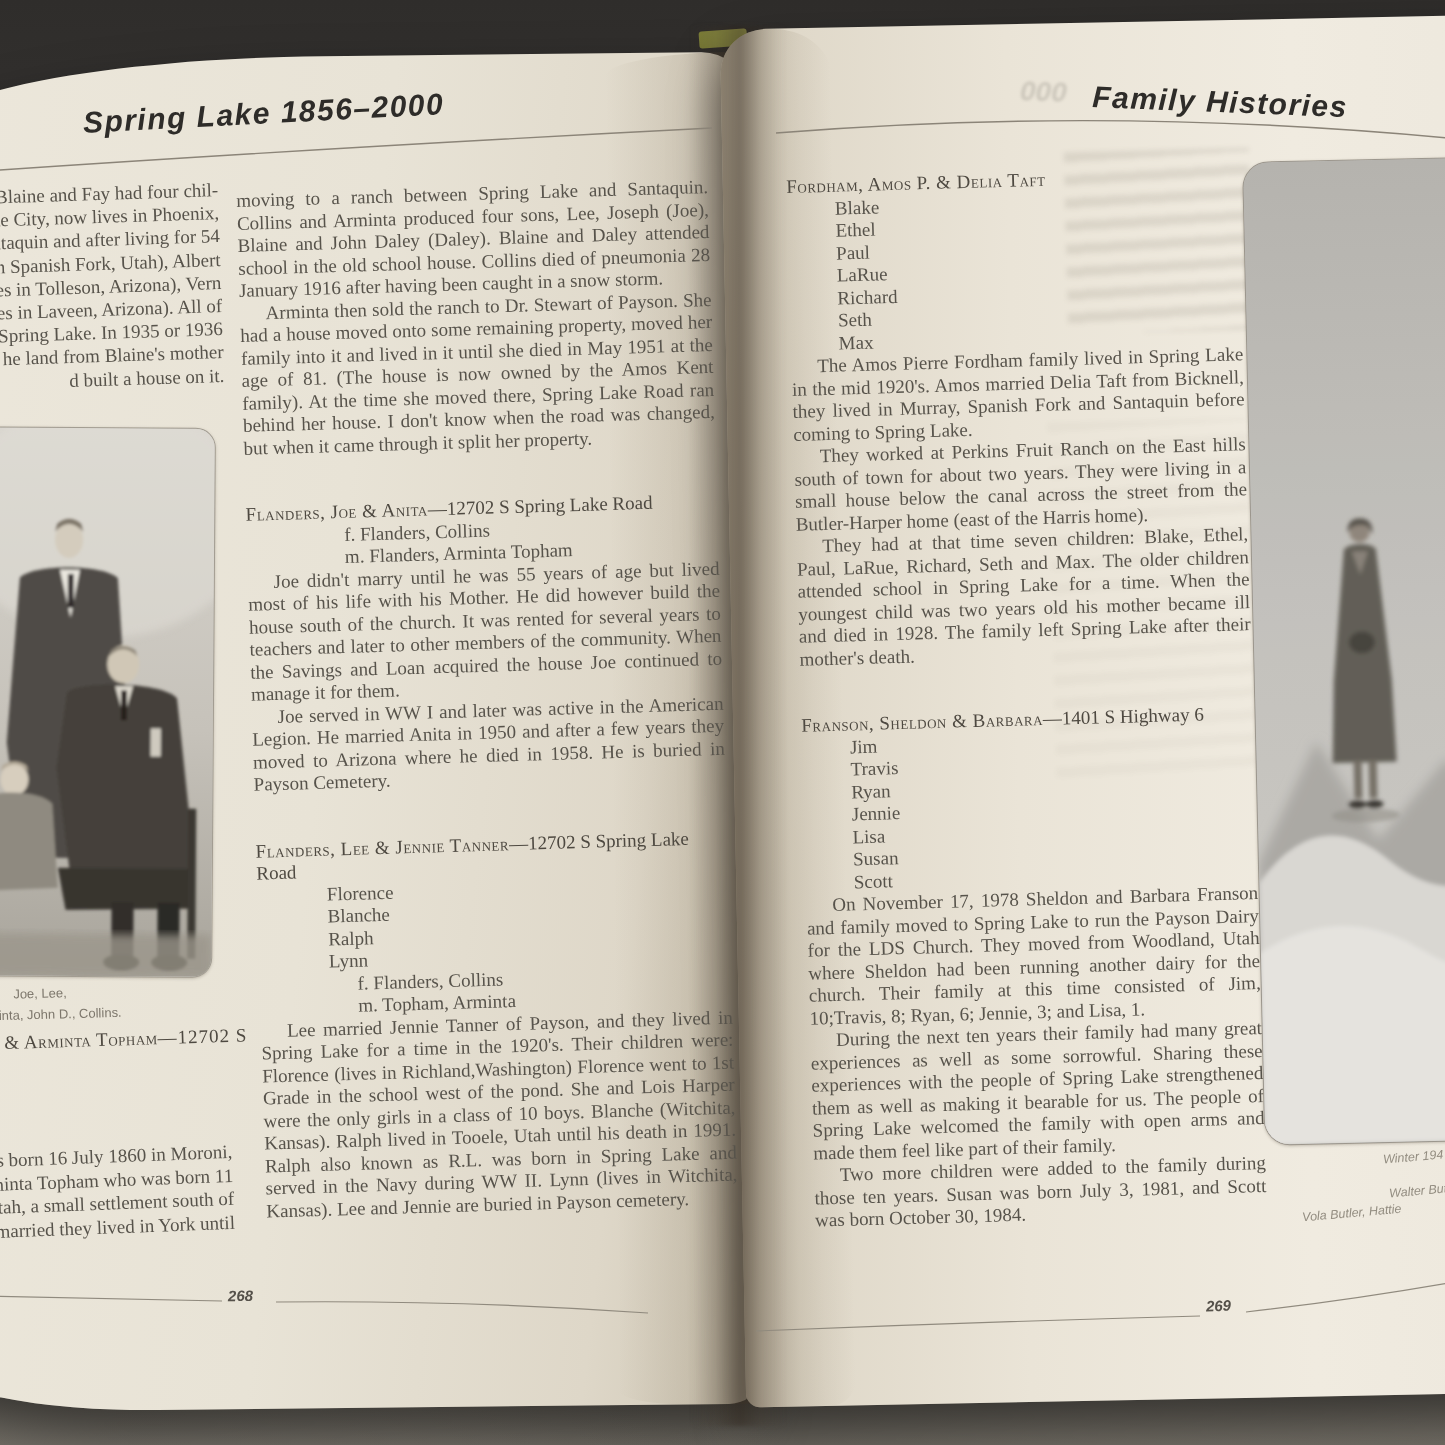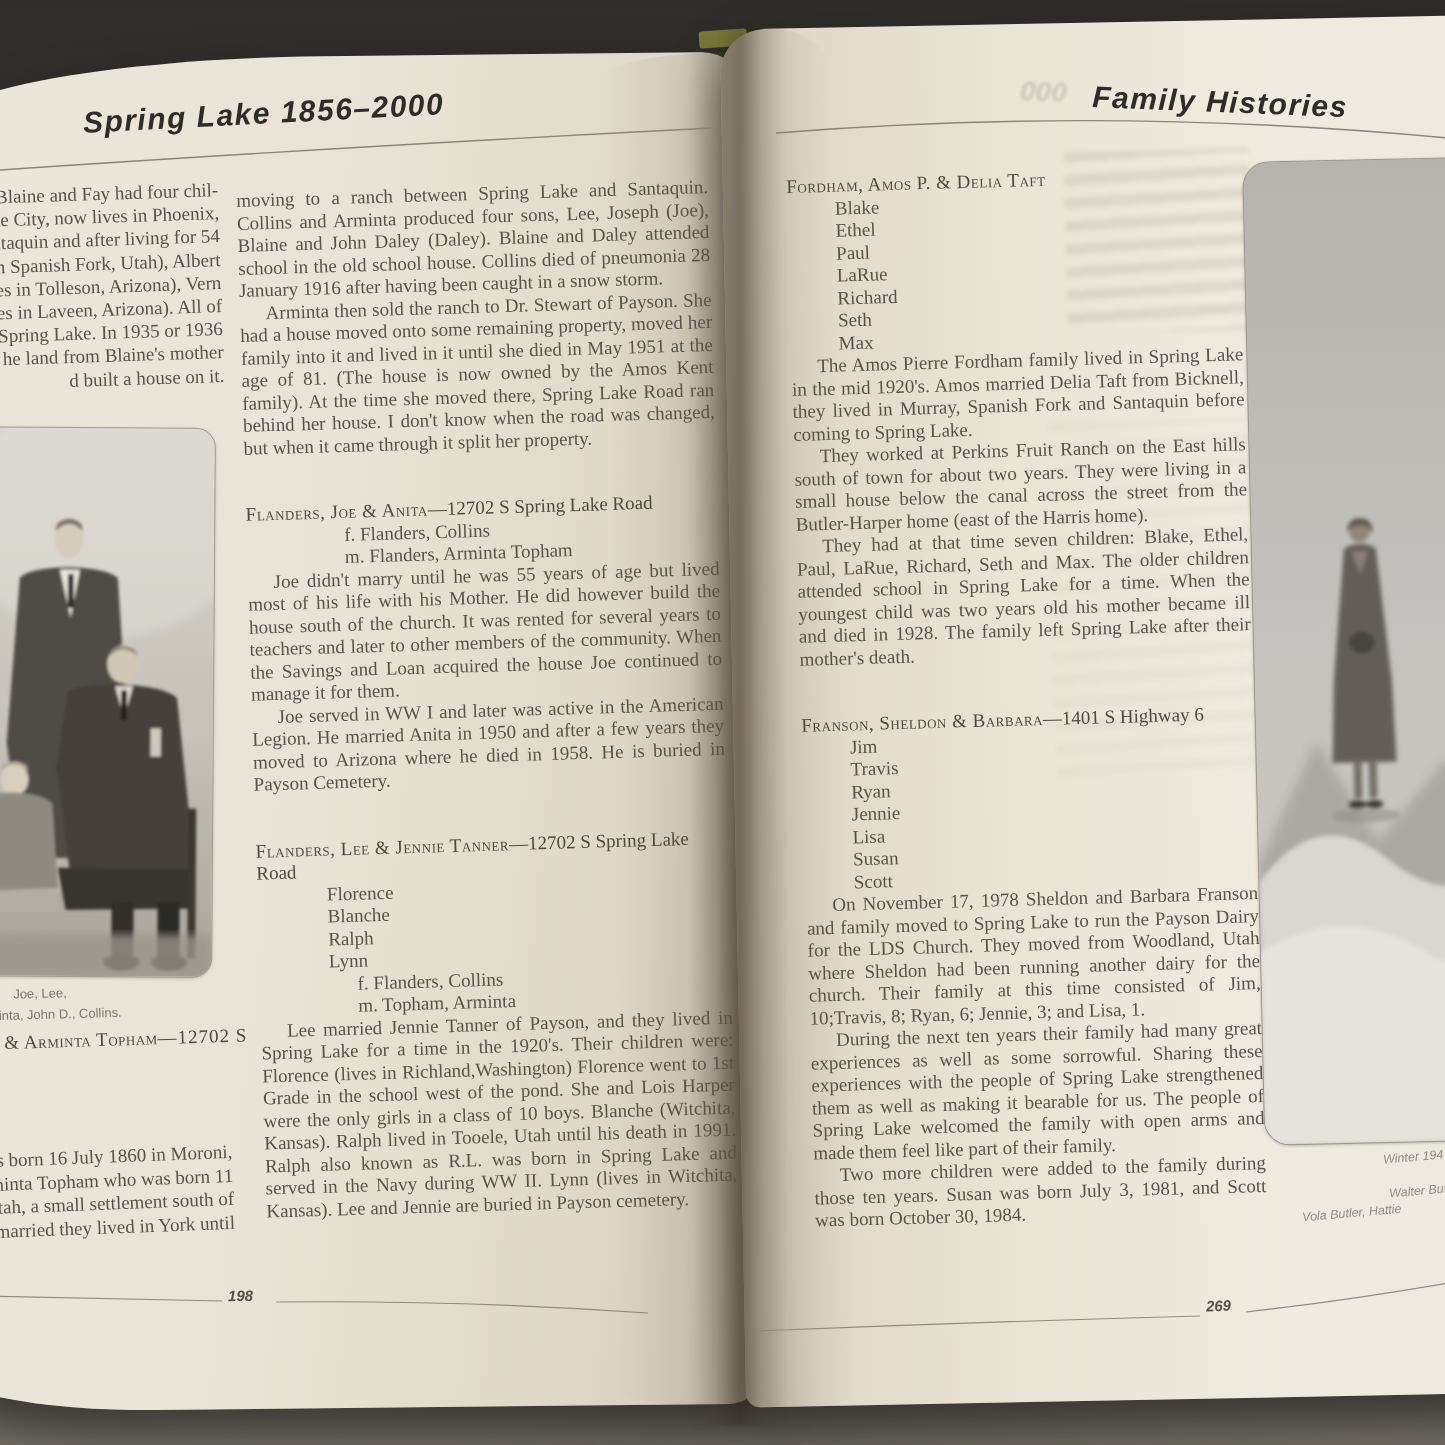--- a/index.html
+++ b/index.html
@@ -187,21 +187,21 @@
     </div>
     <div class="child-line">Florence</div>
     <div class="child-line">Blanche</div>
     <div class="child-line">Ralph</div>
     <div class="child-line">Lynn</div>
     <div class="parent-line">f. Flanders, Collins</div>
     <div class="parent-line">m. Topham, Arminta</div>
     <p class="jp ind">Lee married Jennie Tanner of Payson, and they lived in Spring Lake for a time in the 1920's. Their children were: Florence (lives in Richland,Washington) Florence went to 1st Grade in the school west of the pond. She and Lois Harper were the only girls in a class of 10 boys. Blanche (Witchita, Kansas). Ralph lived in Tooele, Utah until his death in 1991. Ralph also known as R.L. was born in Spring Lake and served in the Navy during WW II. Lynn (lives in Witchita, Kansas). Lee and Jennie are buried in Payson cemetery.</p>
   </div>
 
-  <div class="page-num" style="left:228px; top:1287px; transform:rotate(-1deg);">198</div>
+  <div class="page-num" style="left:228px; top:1287px; transform:rotate(-1deg);">268</div>
 
   <div class="blk page-header" style="left:1093px; top:80px; transform:rotate(2.3deg);">Family Histories</div>
 
   <div class="blk body-text" style="left:786px; top:176px; width:452px; transform:rotate(-1.6deg);">
     <div class="fam-heading first">
       <span class="sc">Fordham, Amos P. &amp; Delia Taft</span>
     </div>
     <div class="child-line-r">Blake</div>
     <div class="child-line-r">Ethel</div>
     <div class="child-line-r">Paul</div>

